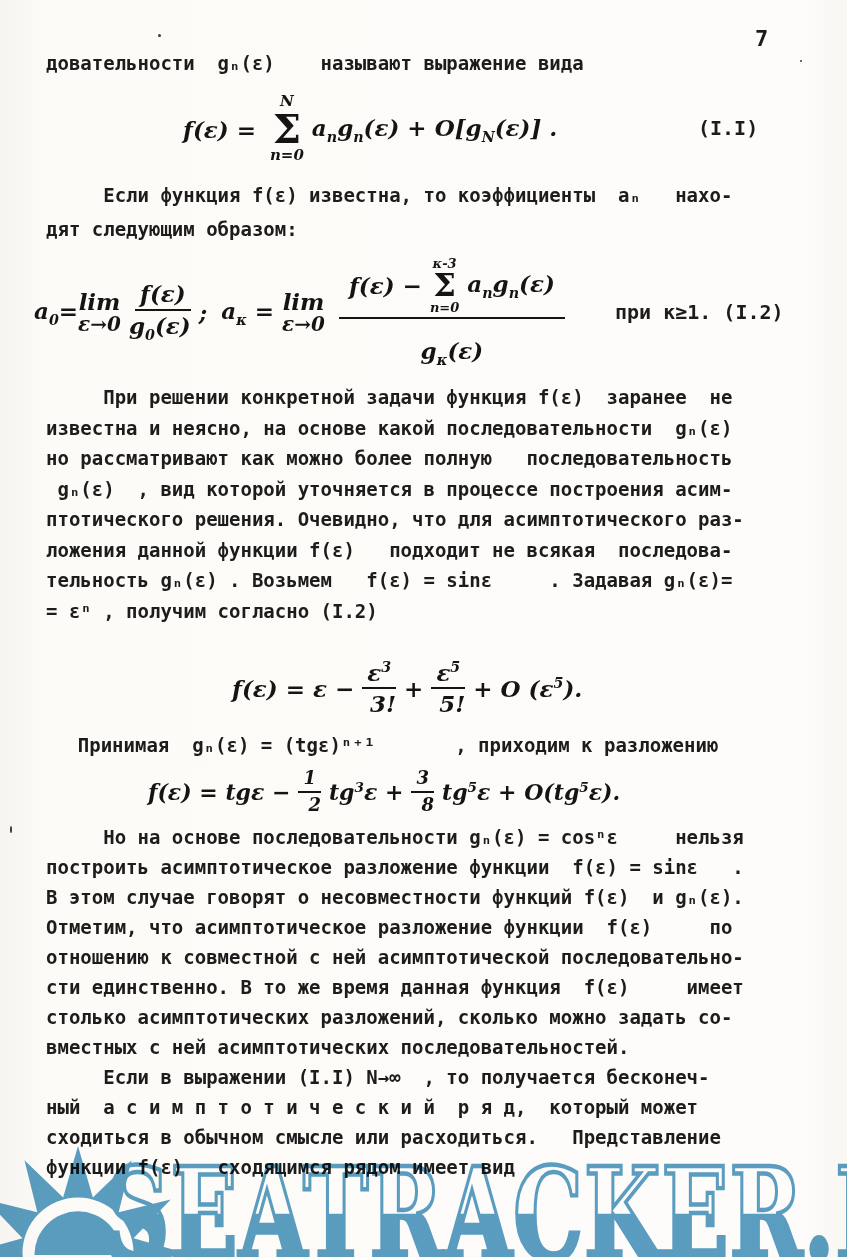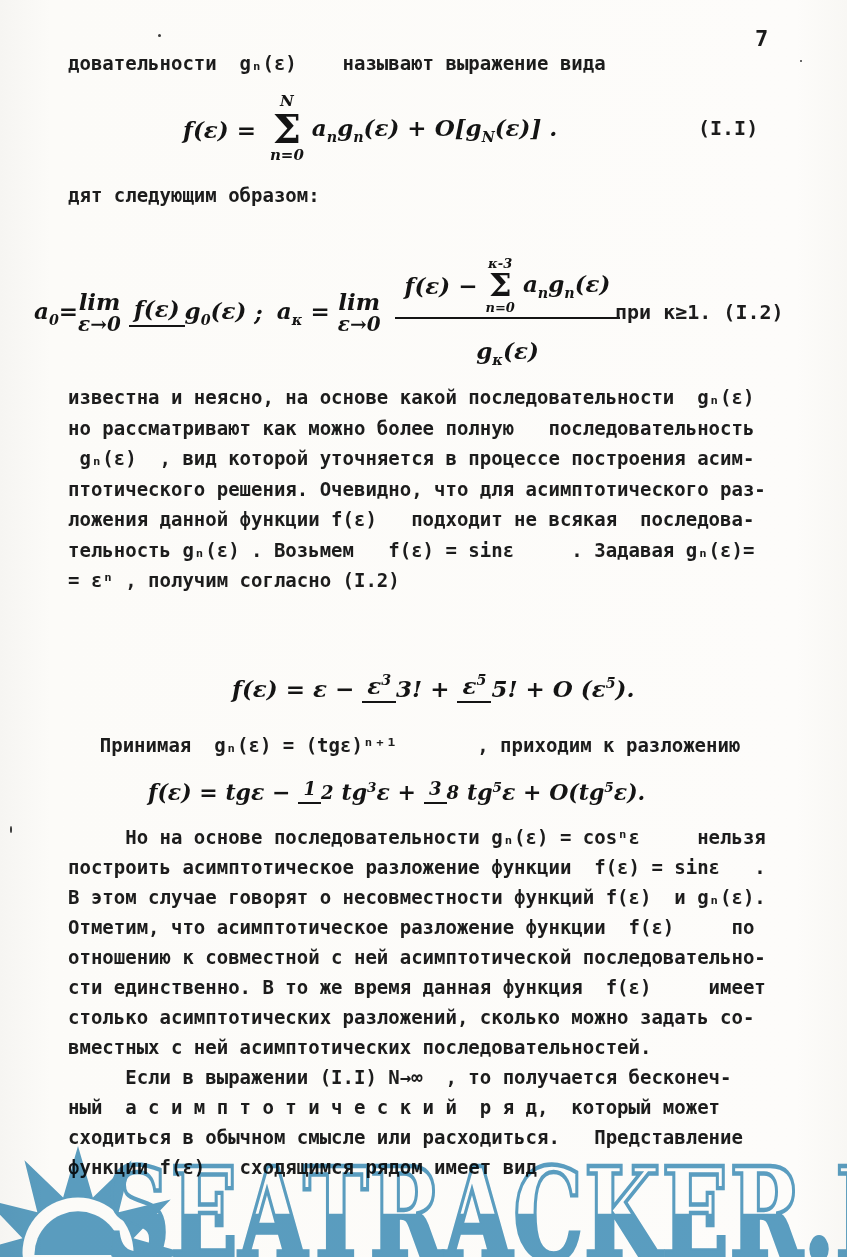--- a/index.html
+++ b/index.html
@@ -11,39 +11,38 @@
     overflow:hidden;
     font-family:"DejaVu Sans Mono","DejaVu Sans",monospace;
     color:#1b1b1b;
   }
   .abs{position:absolute;}
   .tline{
     white-space:pre;
     font:700 19px/30px "DejaVu Sans Mono","DejaVu Sans",monospace;
     color:#1c1c1c;
     letter-spacing:0px;
-    margin-left:22px;
   }
   .para .tline{display:block;}
   .pageno{font:700 22px "DejaVu Sans Mono","DejaVu Sans",monospace;}
   
   .formula{
     display:flex;align-items:center;
     font:700 italic 23px "DejaVu Serif","Liberation Serif",serif;
     color:#141414;
   }
   .formula .gap-s{width:8px;} .formula .gap-m{width:14px;}
   sub{font-size:0.62em;} sup{font-size:0.62em;}
   .stack{display:inline-flex;flex-direction:column;align-items:center;line-height:1;}
   .sum-top,.sum-bot{font-size:15px;line-height:1.05;}
   .sum-sym{font-size:40px;line-height:0.95;font-style:normal;}
   .sum-sm .sum-sym{font-size:32px;}
   .sum-sm .sum-top,.sum-sm .sum-bot{font-size:13px;}
   .lim-under{font-size:20px;margin-top:1px;}
-  .frac{display:inline-flex;flex-direction:row;align-items:center;line-height:1.05;}
+  .frac{display:inline-flex;flex-direction:column;align-items:flex-end;line-height:1.05;}
   .frac .num{padding:0 5px 3px;border-bottom:2.5px solid #141414;}
   .frac .den{padding-top:3px;}
   .bignum{display:flex;align-items:center;border-bottom:2.5px solid #141414;padding:0 10px 3px;}
   .tagmono{font:700 20px "DejaVu Sans Mono","DejaVu Sans",monospace;font-style:normal;color:#1c1c1c;white-space:pre;}
   
   .watermark{position:absolute;left:0;top:0;width:847px;height:1257px;pointer-events:none;mix-blend-mode:multiply;}
   .wm-textwrap{
     position:absolute;left:106px;top:1150px;
     transform:scaleY(1.45);transform-origin:0 0;
     font:700 88px/1 "DejaVu Serif","Liberation Serif",serif;
@@ -69,20 +68,21 @@
       <span class="sum-top">N</span>
       <span class="sum-sym">Σ</span>
       <span class="sum-bot">n=0</span>
     </span>
     <span class="gap-s"></span>
     <span><span>a</span><sub>n</sub><span>g</span><sub>n</sub><span>(ε) + O[g</span><sub>N</sub><span>(ε)] .</span></span>
   </div>
   <div class="abs tagmono" style="left:698px;top:116px">(I.I)</div>
 
   <div class="abs para" style="left:46px;top:178px">
+    <div class="tline" style="line-height:34px">     Если функция f(ε) известна, то коэффициенты  aₙ   нахо-</div>
     <div class="tline" style="line-height:34px">дят следующим образом:</div>
   </div>
 
   <div class="abs formula" style="left:34px;top:252px;height:120px">
     <span><span>a</span><sub>0</sub><span>=</span></span>
     <span class="stack">
       <span>lim</span>
       <span class="lim-under">ε→0</span>
     </span>
     <span class="gap-s"></span>
@@ -111,20 +111,21 @@
         </span>
         <span class="gap-s"></span>
         <span><span>a</span><sub>n</sub><span>g</span><sub>n</sub><span>(ε)</span></span>
       </span>
       <span style="padding-top:20px"><span>g</span><sub>κ</sub><span>(ε)</span></span>
     </span>
   </div>
   <div class="abs tagmono" style="left:615px;top:300px">при κ≥1. (I.2)</div>
 
   <div class="abs para" style="left:46px;top:382px">
+    <div class="tline" style="line-height:30.5px">     При решении конкретной задачи функция f(ε)  заранее  не</div>
     <div class="tline" style="line-height:30.5px">известна и неясно, на основе какой последовательности  gₙ(ε)</div>
     <div class="tline" style="line-height:30.5px">но рассматривают как можно более полную   последовательность</div>
     <div class="tline" style="line-height:30.5px"> gₙ(ε)  , вид которой уточняется в процессе построения асим-</div>
     <div class="tline" style="line-height:30.5px">птотического решения. Очевидно, что для асимптотического раз-</div>
     <div class="tline" style="line-height:30.5px">ложения данной функции f(ε)   подходит не всякая  последова-</div>
     <div class="tline" style="line-height:30.5px">тельность gₙ(ε) . Возьмем   f(ε) = sinε     . Задавая gₙ(ε)=</div>
     <div class="tline" style="line-height:30.5px">= εⁿ , получим согласно (I.2)</div>
   </div>
 
   <div class="abs formula" style="left:232px;top:658px;height:60px">

